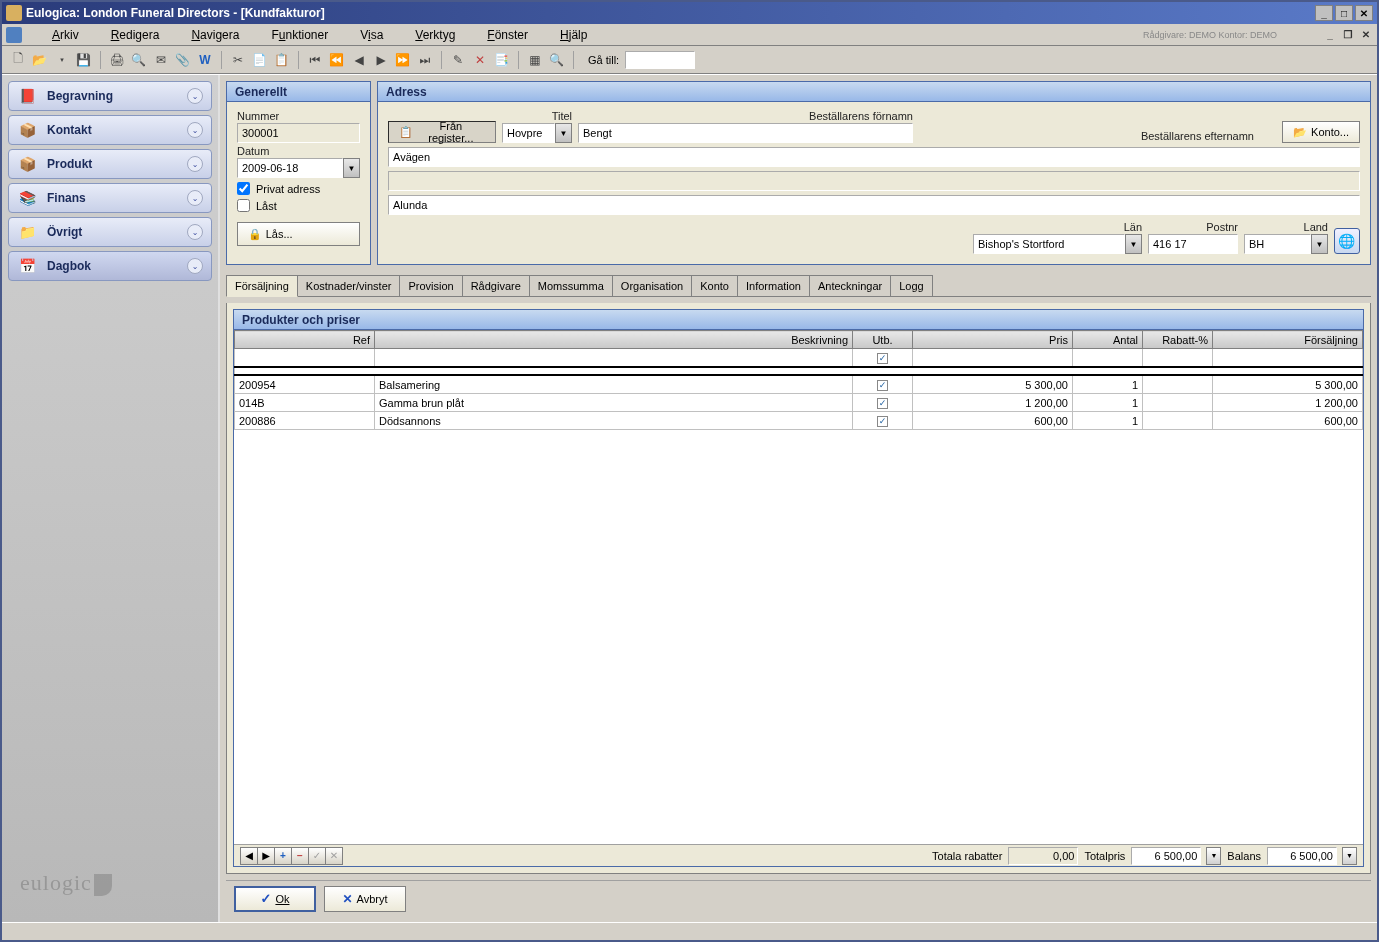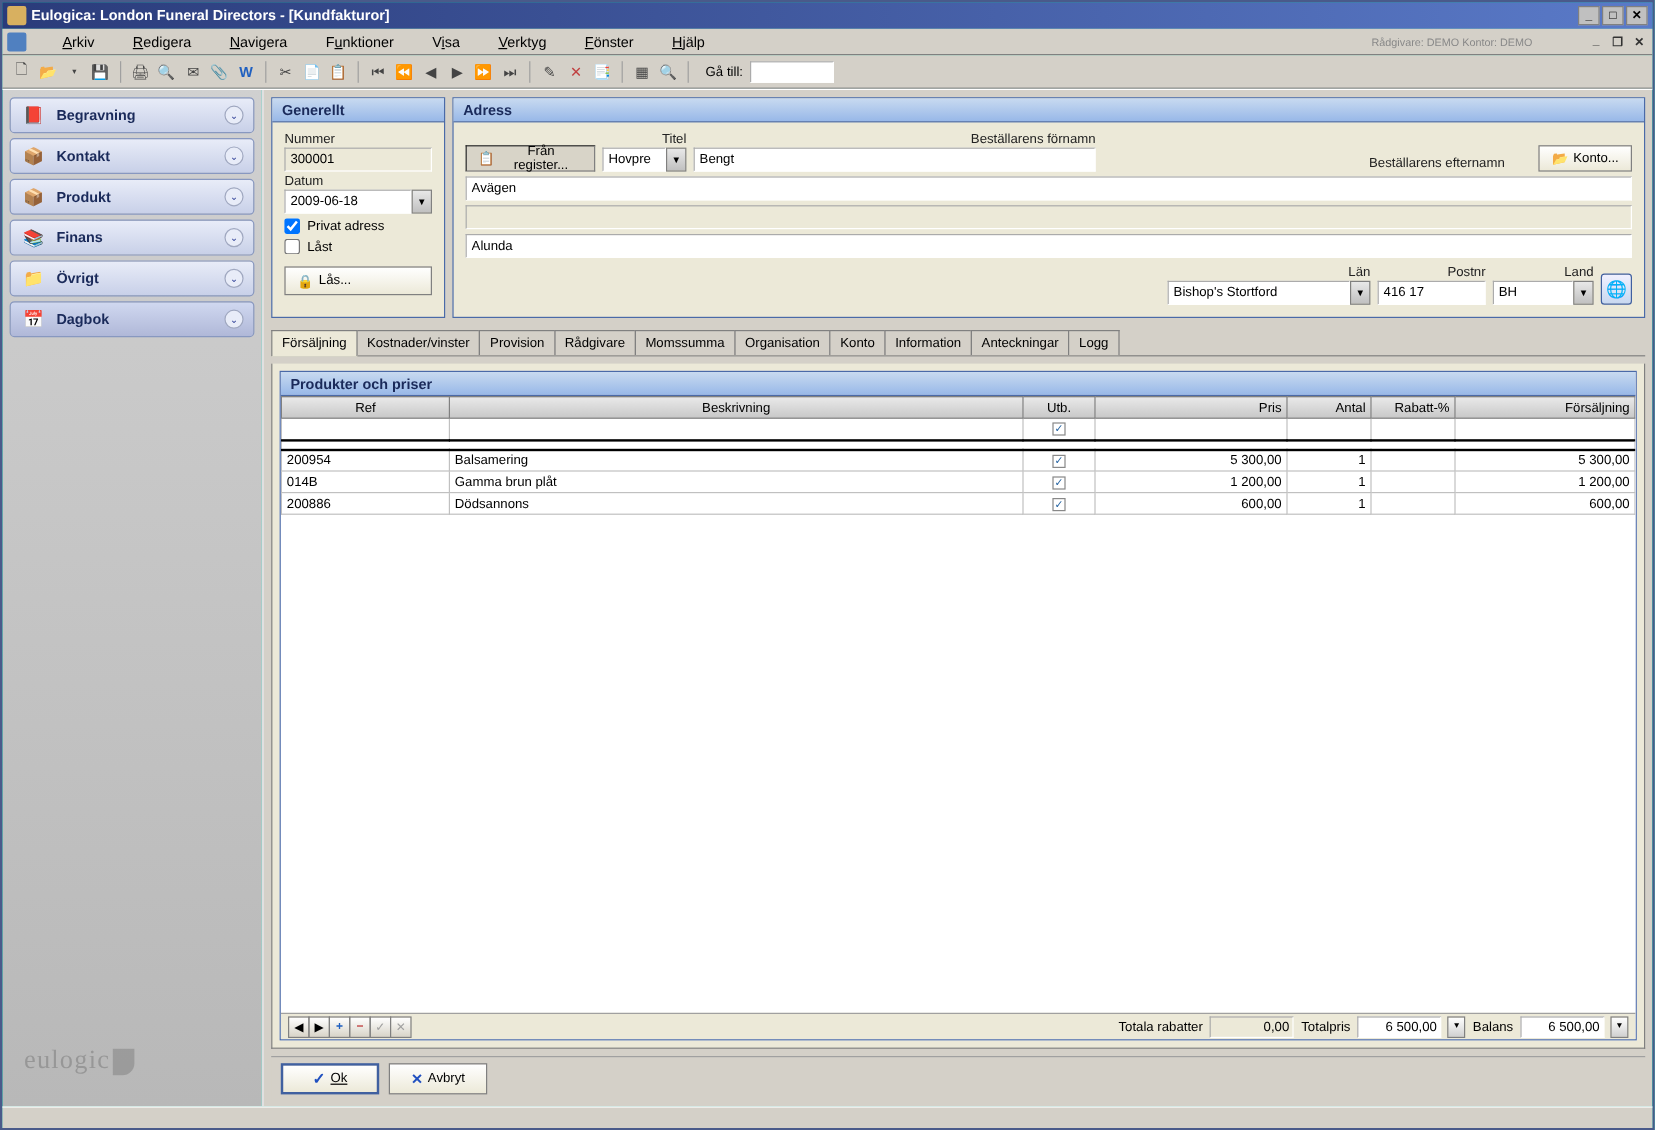--- a/index.html
+++ b/index.html
@@ -71,21 +71,21 @@
 
 
 .tabs { display: flex; border-bottom: 1px solid #808080; margin-top:4px; background:#d4d0c8; }
 .tab { padding: 4px 8px; background: #d4d0c8; border: 1px solid #808080; border-bottom: none; margin-right: -1px; cursor: pointer; font-size:11px; position:relative; }
 .tab.active { background: #ece9d8; border-bottom: 1px solid #ece9d8; margin-bottom:-1px; z-index:2;}
 .tab-content { flex: 1; border: 1px solid #808080; border-top: none; background: #ece9d8; display: flex; flex-direction: column; overflow:hidden;}
 
 .sub-panel { margin: 6px; flex: 1; border: 1px solid #4a6aa8; display:flex; flex-direction:column; background:#fff; overflow:hidden;}
 .table-wrap { flex:1; overflow:auto; background:#fff;}
 table { width: 100%; border-collapse: collapse; font-size:11px;}
-th { background: linear-gradient(to bottom,#e8e8e8,#c8c8c8); border: 1px solid #808080; padding: 2px 4px; text-align: center; font-weight: normal; height:18px;}
+th { background: linear-gradient(to bottom,#e8e8e8,#c8c8c8); border: 1px solid #808080; padding: 2px 4px; text-align: right; font-weight: normal; height:18px;}
 th.r { text-align: right; }
 th.c { text-align: center; }
 td { border: 1px solid #c0c0c0; padding: 2px 4px; height:18px; background:#fff;}
 td.r { text-align: right; }
 td.c { text-align: center; }
 tr.sep td { border-top: 2px solid #000; border-bottom:2px solid #000; height:8px; padding:0;}
 .chkcell { width:11px; height:11px; display:inline-block; border:1px solid #888; background:#fff; font-size:9px; line-height:9px; text-align:center; color:#2060a0;}
 
 .grid-toolbar { height:22px; border-top:1px solid #a0a0a0; background:#ece9d8; padding:2px 6px; display:flex; align-items:center; gap:0;}
 .grid-nav-btn { width:18px; height:18px; border:1px solid #808080; background:linear-gradient(#fff,#d8d4c8); display:flex;align-items:center;justify-content:center; font-size:10px; cursor:pointer; margin-right:-1px;}

